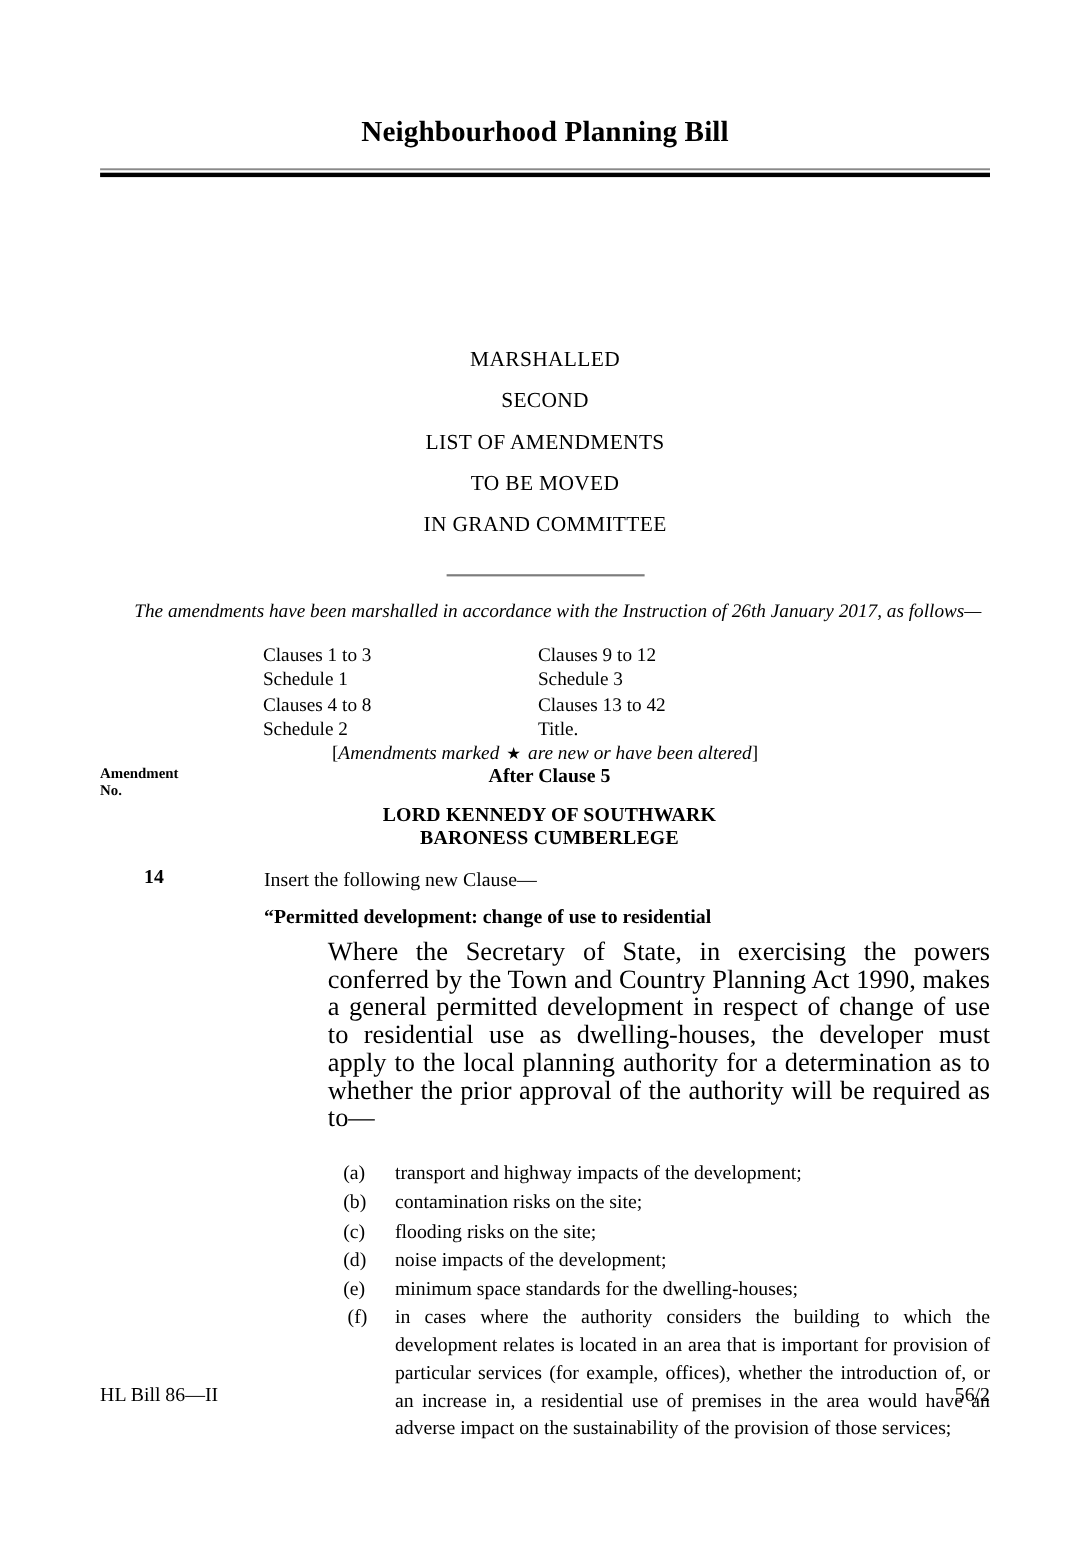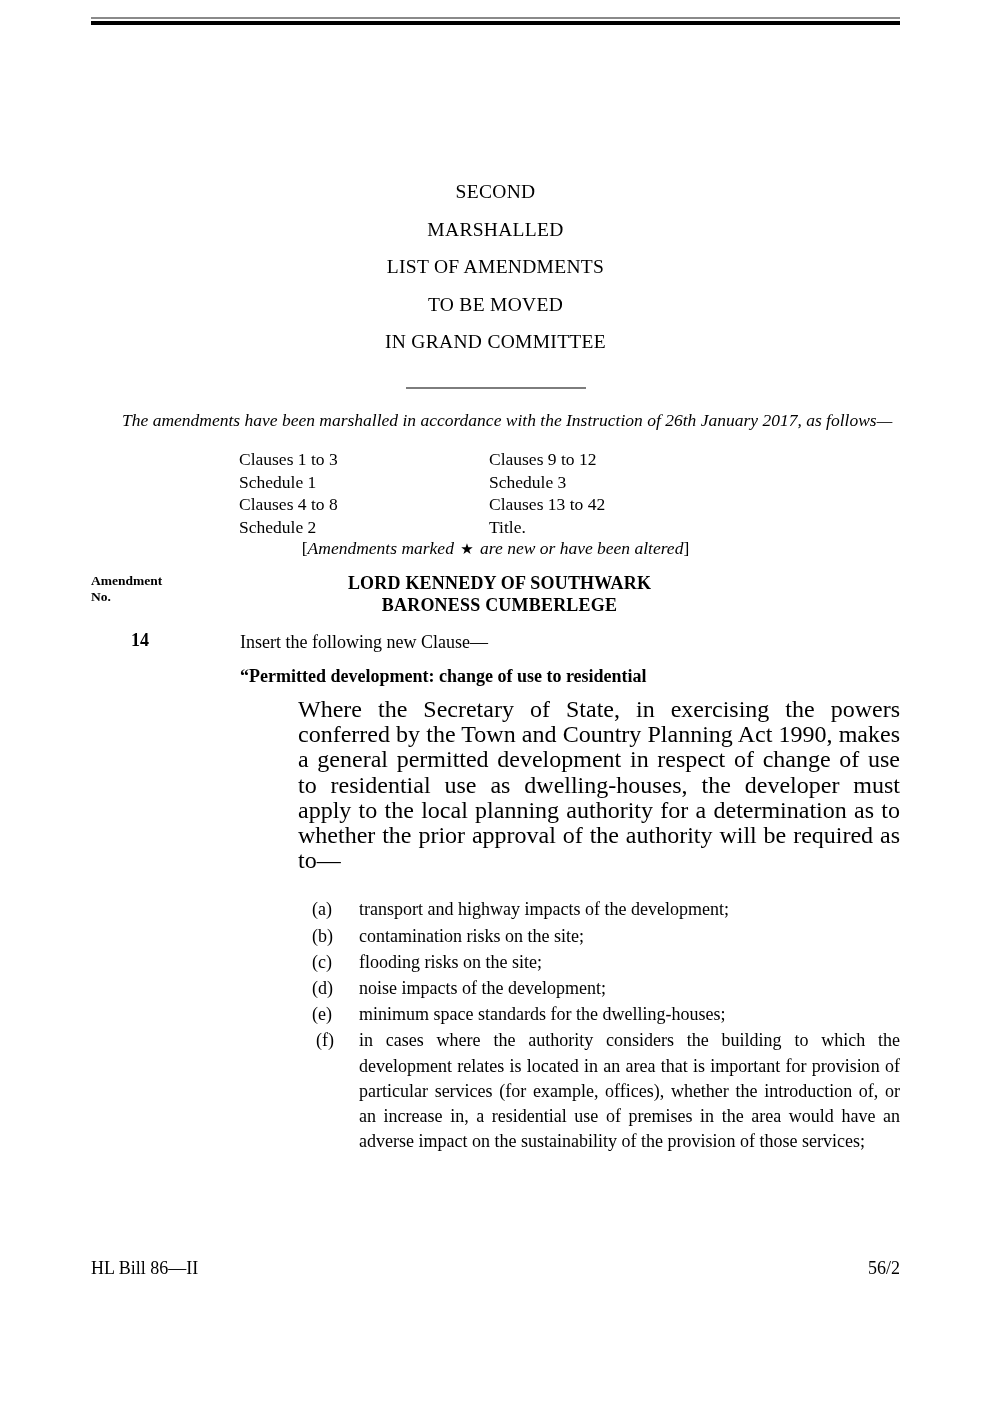--- a/index.html
+++ b/index.html
@@ -210,30 +210,31 @@
     justify-content: space-between;
     font-size: 18px;
   }
 </style>
 </head>
 <body>
 
 <div class="page">
   <div class="content">
 
+    <h1 class="doc-title">Neighbourhood Planning Bill</h1>
 
     <div class="title-rule">
       <div class="rule-thin"></div>
       <div class="rule-gap"></div>
       <div class="rule-thick"></div>
     </div>
 
     <div class="heading-block">
+      <div class="heading-line">MARSHALLED</div>
       <div class="heading-line">SECOND</div>
-      <div class="heading-line">MARSHALLED</div>
       <div class="heading-line">LIST OF AMENDMENTS</div>
       <div class="heading-line">TO BE MOVED</div>
       <div class="heading-line">IN GRAND COMMITTEE</div>
       <div class="short-rule"></div>
     </div>
 
     <p class="instruction">The amendments have been marshalled in accordance with the Instruction of 26th January 2017, as follows—</p>
 
     <table class="clause-table">
       <tbody>
@@ -258,20 +259,21 @@
 
     <div class="star-note">
       <span class="bracket">[</span><span>Amendments marked </span><span class="star">★</span><span> are new or have been altered</span><span class="bracket">]</span>
     </div>
 
     <div class="amend-head">
       <div class="amend-no-label">
         <div>Amendment</div>
         <div>No.</div>
       </div>
+      <div class="after-clause">After Clause 5</div>
       <div class="sponsors">
         <div class="sponsor-line">LORD KENNEDY OF SOUTHWARK</div>
         <div class="sponsor-line">BARONESS CUMBERLEGE</div>
       </div>
     </div>
 
     <div class="amend-body">
       <div class="amend-number">14</div>
       <div class="amend-text">
         <div class="insert-line">Insert the following new Clause—</div>

